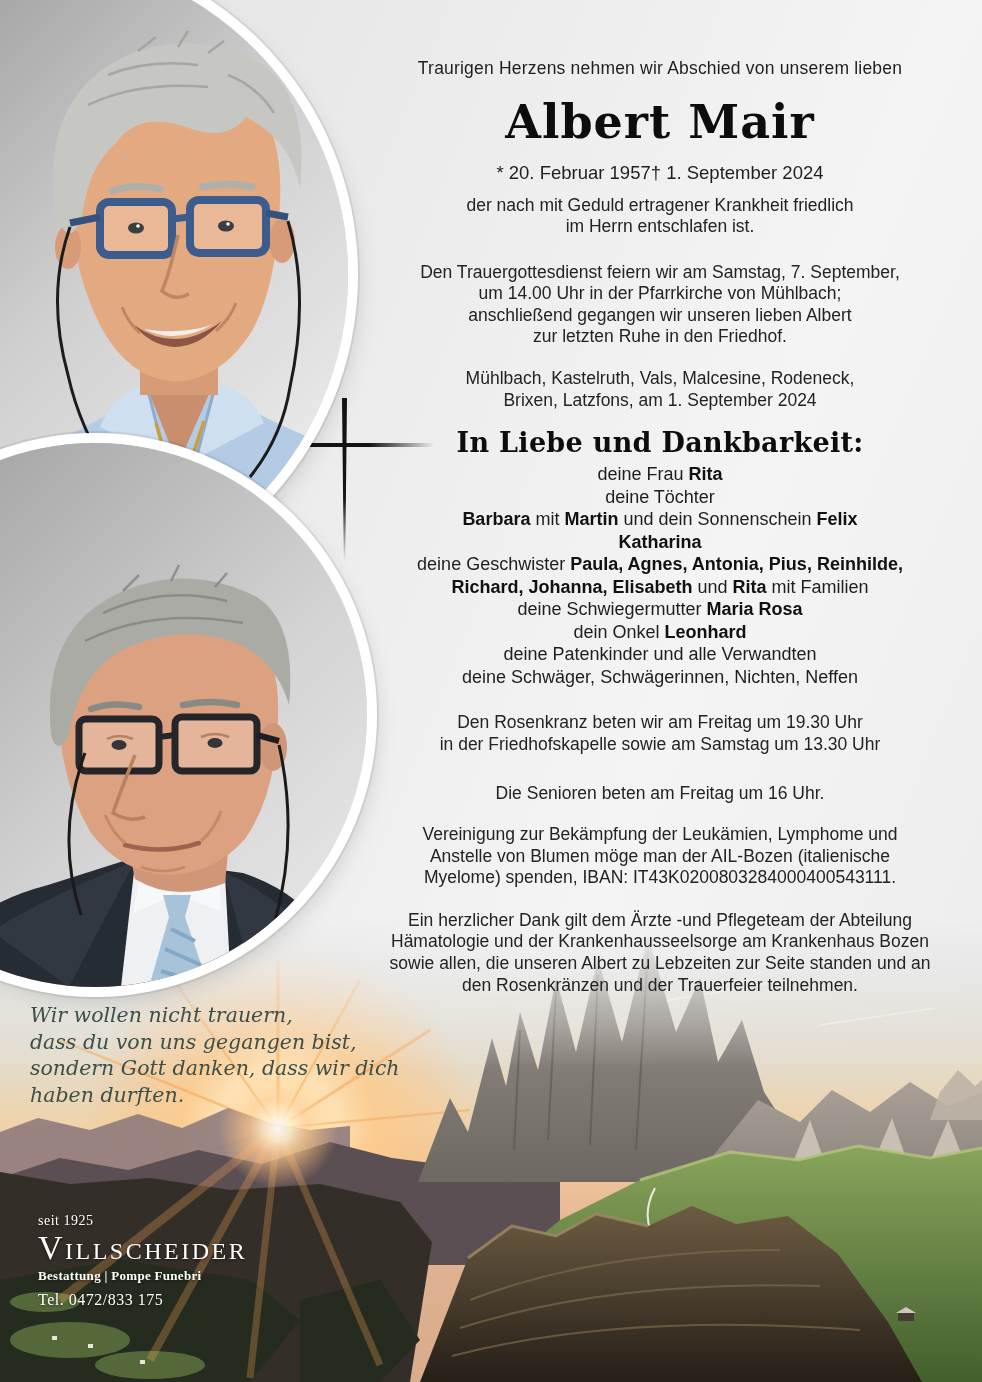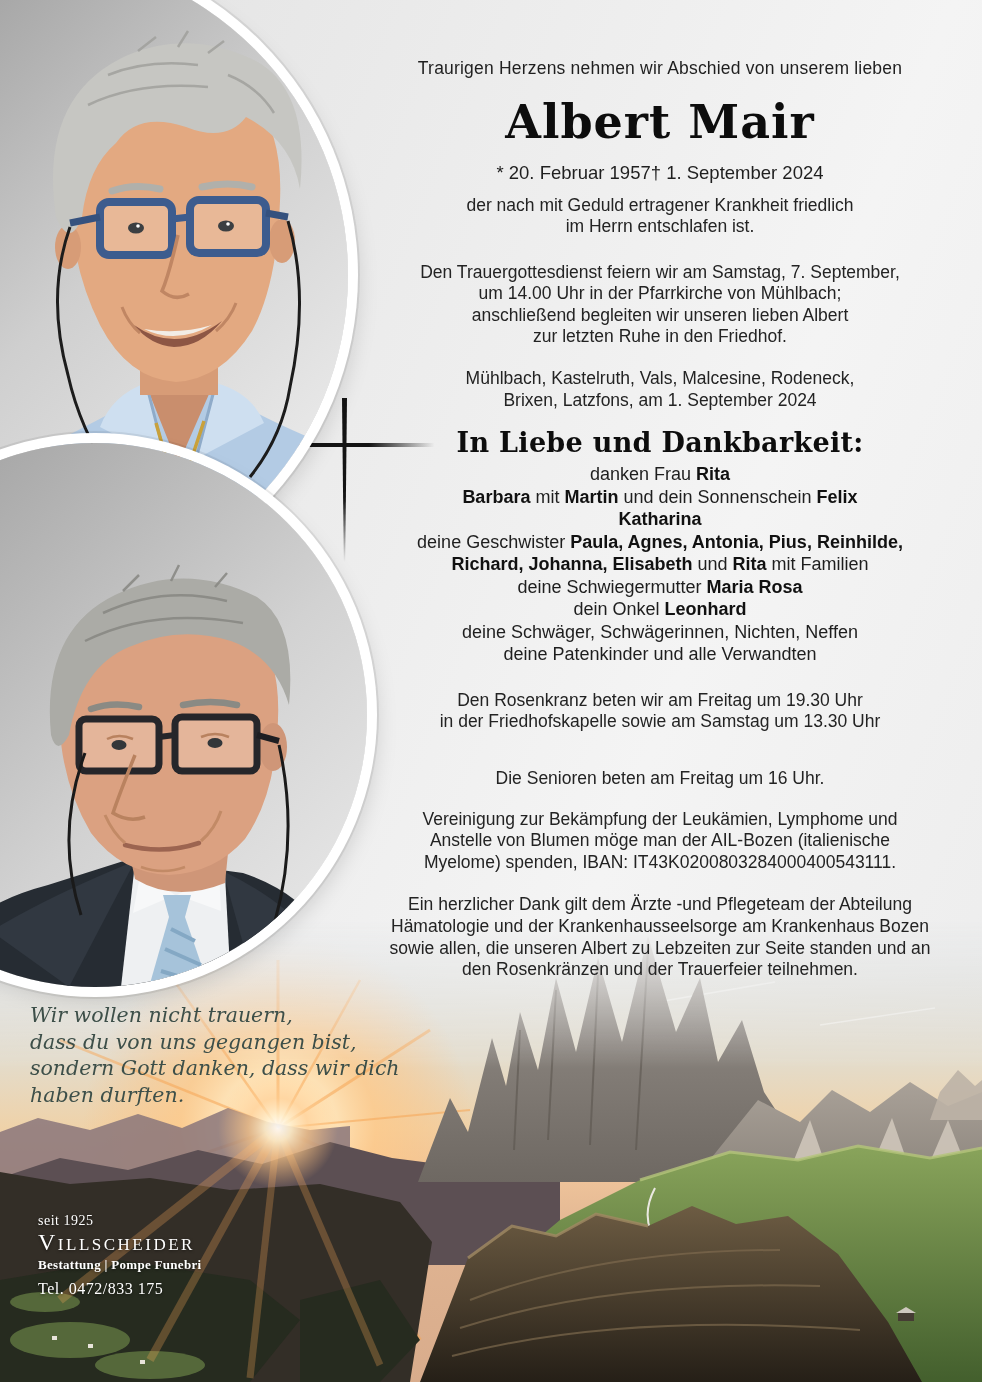--- a/index.html
+++ b/index.html
@@ -28,35 +28,35 @@
   .dates{margin-top:13px;font-size:18.5px;color:#1f1f1f;display:flex;justify-content:center;}
   .p{font-size:17.5px;line-height:21.6px;color:#232323;}
   .passing{margin-top:11px;}
   .service{margin-top:24px;}
   .places{margin-top:20px;}
   .gratitude{font-family:"DejaVu Serif",serif;font-weight:700;font-size:27px;color:#0d0d0d;
              margin-top:16px;letter-spacing:.3px;}
   .family{margin-top:5px;font-size:18px;line-height:22.5px;color:#1e1e1e;}
   .family b{color:#111;}
   .rosary{margin-top:24px;}
-  .seniors{margin-top:35px;text-align:center;}
+  .seniors{margin-top:28px;text-align:center;}
   .donation{margin-top:19px;}
   .thanks{margin-top:21px;}
   
   .landscape{position:absolute;left:0;top:920px;width:982px;height:462px;z-index:1;}
   .landscape svg{display:block;width:100%;height:100%;}
   
   .quote{position:absolute;left:30px;top:1002px;z-index:6;
          font-family:"DejaVu Serif",serif;font-style:italic;font-size:20.5px;line-height:26.5px;
          color:#3d4f49;}
   
   .logo{position:absolute;left:38px;top:1213px;width:220px;text-align:left;z-index:6;color:#fff;
         font-family:"Liberation Serif",serif;text-shadow:0 1px 3px rgba(0,0,0,.55);}
   .logo .since{font-size:14px;letter-spacing:.5px;}
-  .logo .brand{font-size:24px;font-variant:small-caps;letter-spacing:2.5px;line-height:1.1;}
+  .logo .brand{font-size:34px;font-variant:small-caps;letter-spacing:2.5px;line-height:1.1;}
   .logo .sub{font-size:13px;font-weight:700;margin-top:2px;letter-spacing:.3px;}
   .logo .tel{font-size:16px;margin-top:7px;letter-spacing:.5px;}
   .ln{display:block;}
 </style>
 </head>
 <body>
 
 <div class="page">
 
   <div class="landscape">
@@ -308,38 +308,39 @@
       <span>* 20. Februar 1957</span>
       <span>† 1. September 2024</span>
     </div>
     <div class="p passing">
         <div class="ln">der nach mit Geduld ertragener Krankheit friedlich</div>
         <div class="ln">im Herrn entschlafen ist.</div>
       </div>
     <div class="p service">
         <div class="ln">Den Trauergottesdienst feiern wir am Samstag, 7. September,</div>
         <div class="ln">um 14.00 Uhr in der Pfarrkirche von Mühlbach;</div>
-        <div class="ln">anschließend begleiten wir unseren lieben Albert</div>
+        <div class="ln">anschließend gegangen wir unseren lieben Albert</div>
         <div class="ln">zur letzten Ruhe in den Friedhof.</div>
       </div>
     <div class="p places">
         <div class="ln">Mühlbach, Kastelruth, Vals, Malcesine, Rodeneck,</div>
         <div class="ln">Brixen, Latzfons, am 1. September 2024</div>
       </div>
     <div class="gratitude">In Liebe und Dankbarkeit:</div>
     <div class="family">
-        <div class="ln"><span>danken Frau </span><b>Rita</b></div>
+        <div class="ln"><span>deine Frau </span><b>Rita</b></div>
+        <div class="ln"><span>deine Töchter</span></div>
         <div class="ln"><b>Barbara</b><span> mit </span><b>Martin</b><span> und dein Sonnenschein </span><b>Felix</b></div>
         <div class="ln"><b>Katharina</b></div>
         <div class="ln"><span>deine Geschwister </span><b>Paula, Agnes, Antonia, Pius, Reinhilde,</b></div>
         <div class="ln"><b>Richard, Johanna, Elisabeth</b><span> und </span><b>Rita</b><span> mit Familien</span></div>
         <div class="ln"><span>deine Schwiegermutter </span><b>Maria Rosa</b></div>
         <div class="ln"><span>dein Onkel </span><b>Leonhard</b></div>
+        <div class="ln"><span>deine Patenkinder und alle Verwandten</span></div>
         <div class="ln"><span>deine Schwäger, Schwägerinnen, Nichten, Neffen</span></div>
-        <div class="ln"><span>deine Patenkinder und alle Verwandten</span></div>
       </div>
     <div class="p rosary">
         <div class="ln">Den Rosenkranz beten wir am Freitag um 19.30 Uhr</div>
         <div class="ln">in der Friedhofskapelle sowie am Samstag um 13.30 Uhr</div>
       </div>
     <div class="p seniors">Die Senioren beten am Freitag um 16 Uhr.</div>
     <div class="p donation">
         <div class="ln">Vereinigung zur Bekämpfung der Leukämien, Lymphome und</div>
         <div class="ln">Anstelle von Blumen möge man der AIL-Bozen (italienische</div>
         <div class="ln">Myelome) spenden, IBAN: IT43K0200803284000400543111.</div>

